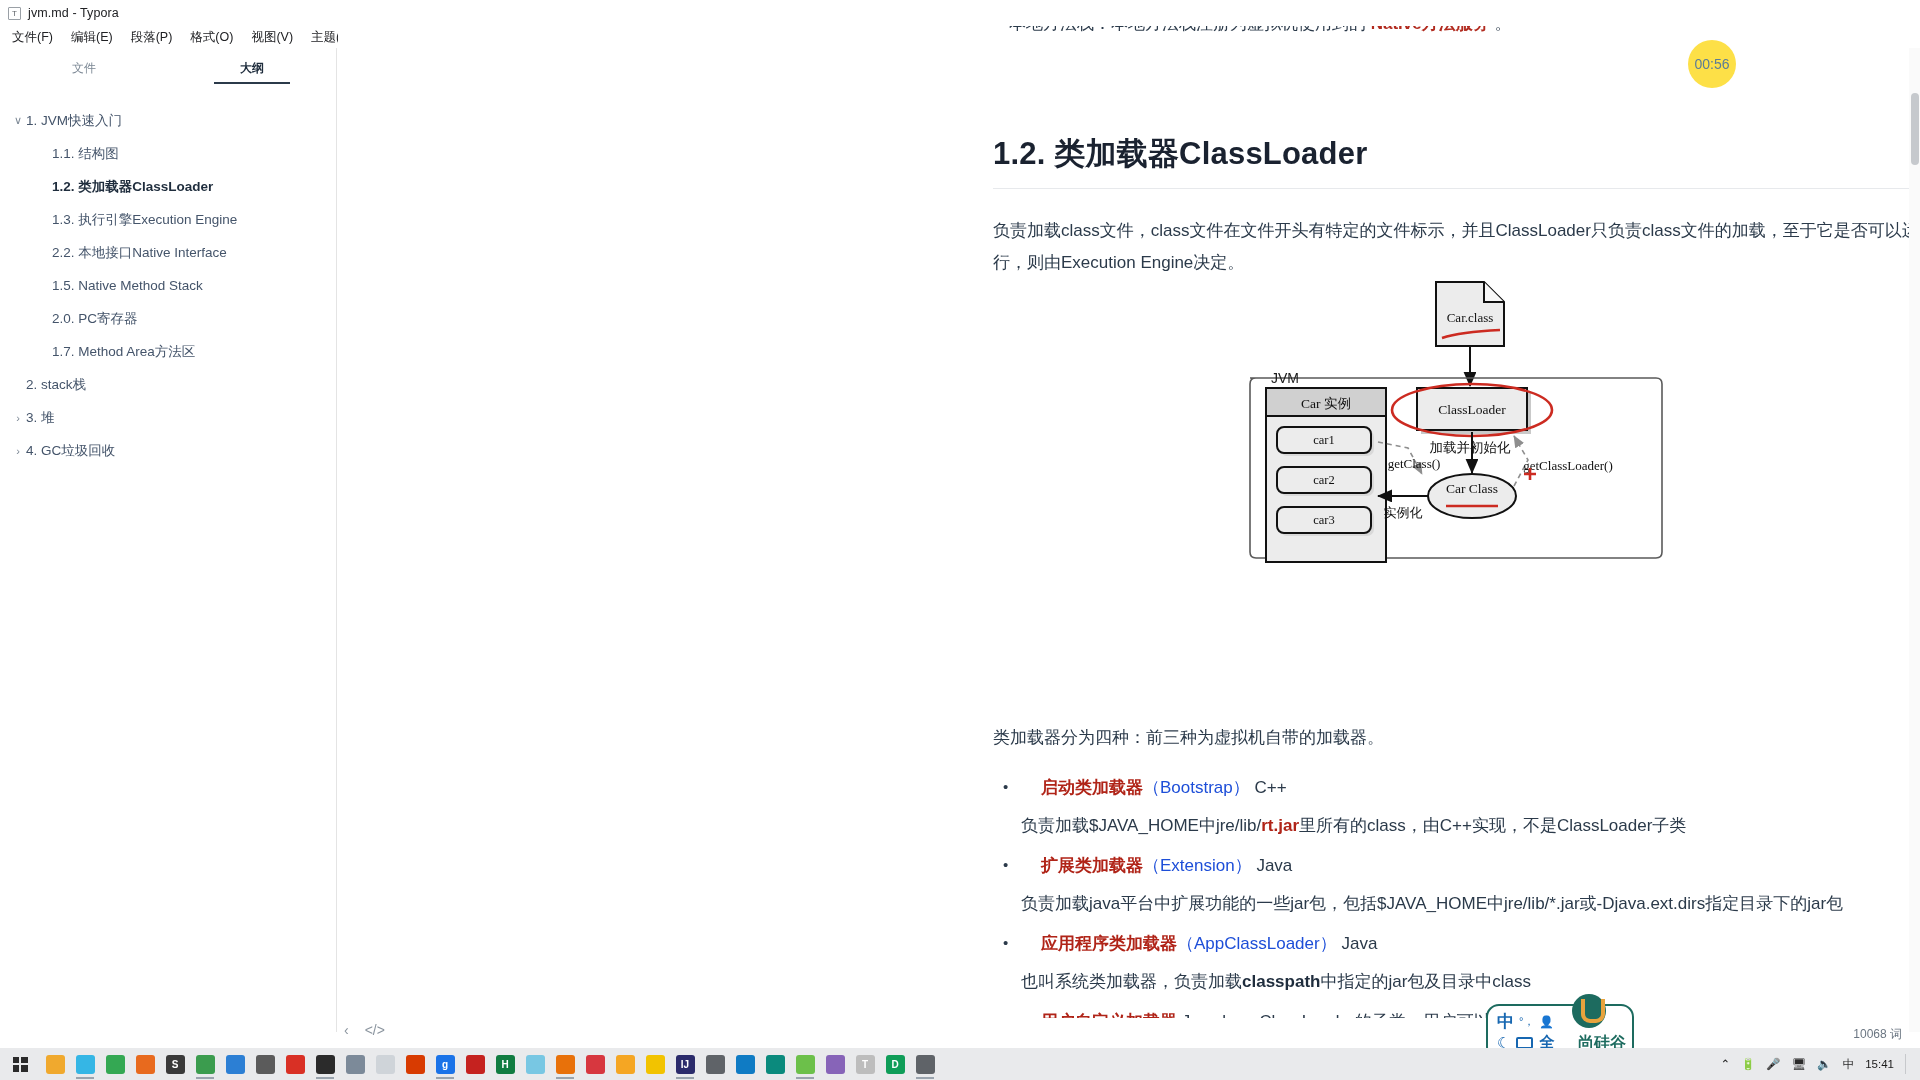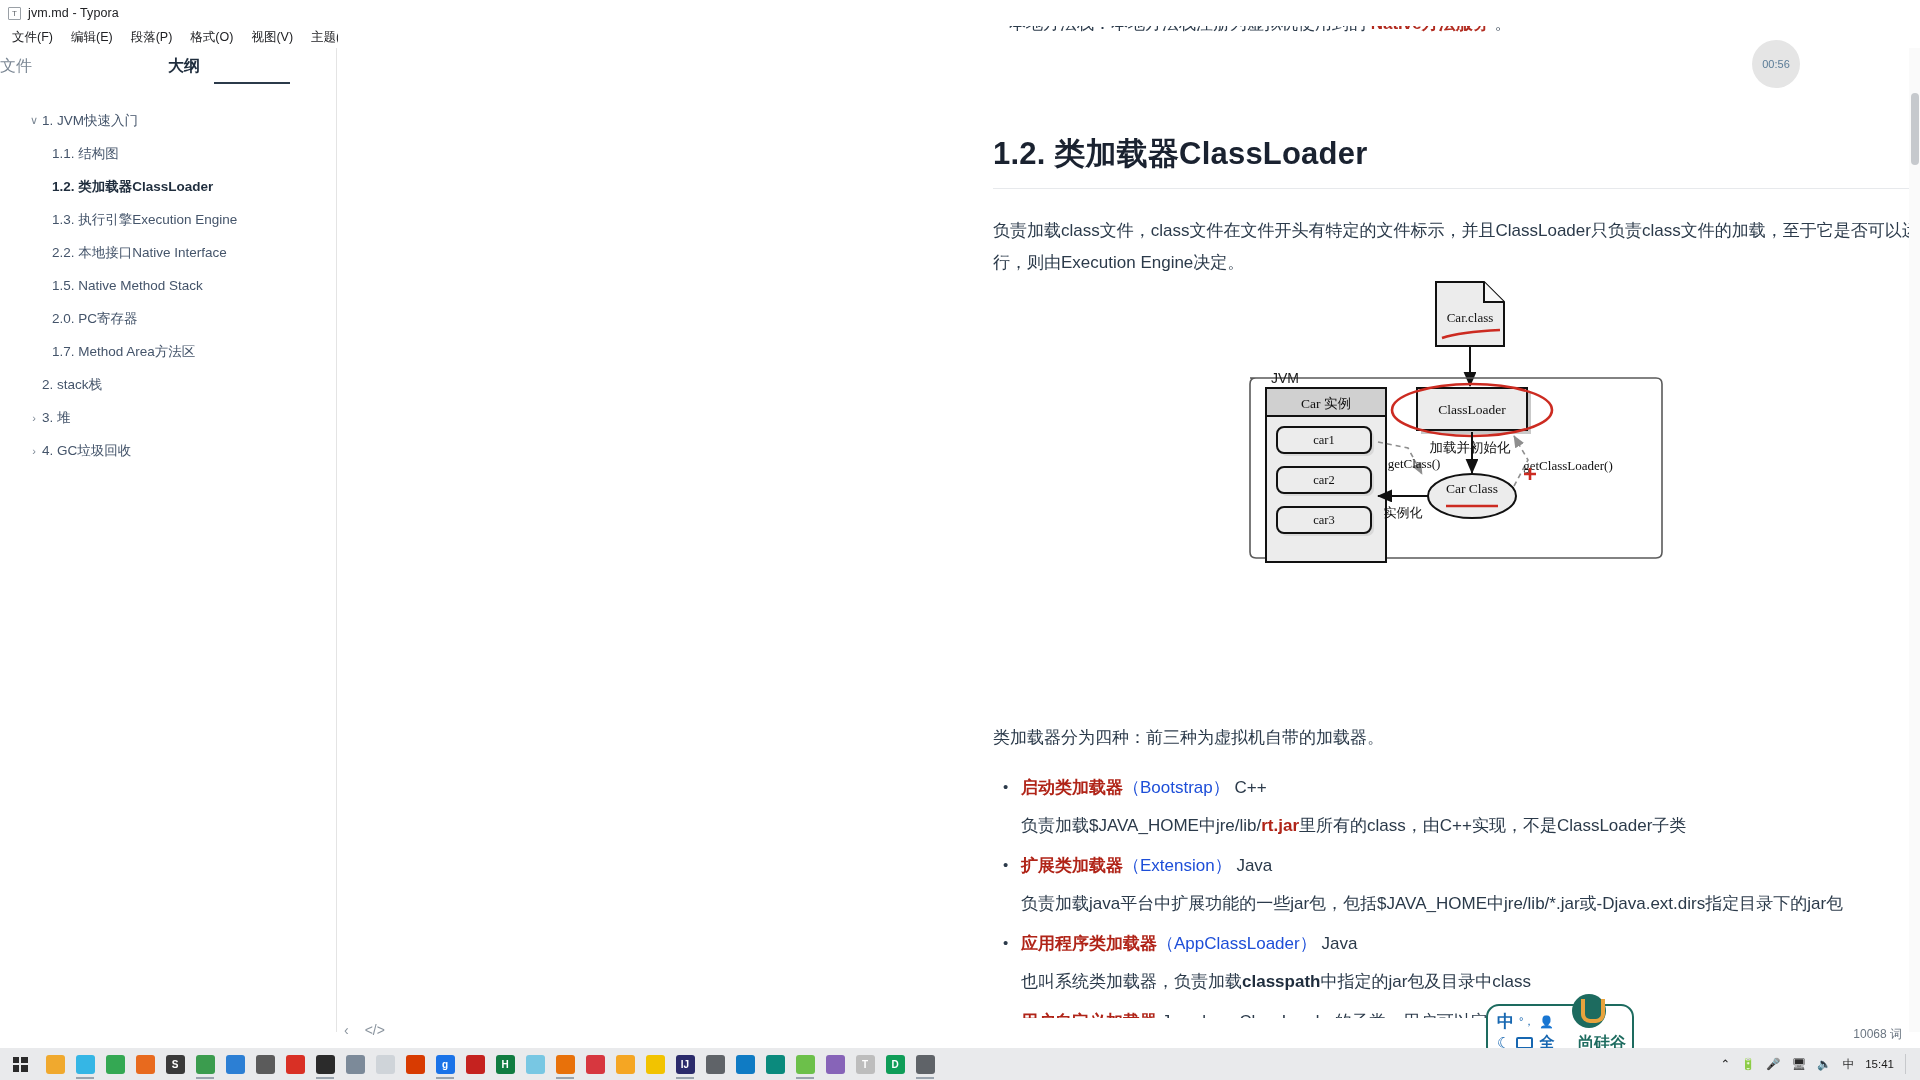--- a/index.html
+++ b/index.html
@@ -55,40 +55,40 @@
 
   
   .sidebar {
     position: absolute; left: 0; top: 48px; width: 337px; height: 984px;
     background: #ffffff; border-right: 1px solid #e4e4e4;
   }
   .side-tabs {
     display: flex; height: 36px; align-items: flex-end; padding-top: 8px;
   }
   .side-tab {
-    flex: 1; font-size: 16px; color: #7b8794;
+    flex: 1; text-align: center; font-size: 12px; color: #7b8794;
     padding-bottom: 7px; position: relative; margin-top: 16px;
   }
   .side-tab.active { color: #1f2d3d; font-weight: bold; }
   .side-tab.active::after {
     content: ""; position: absolute; left: 50%; transform: translateX(-50%);
     bottom: 0; width: 76px; height: 2.5px; background: #2b3a4a;
   }
   .outline { padding-top: 20px; }
   .outline-row {
     display: flex; align-items: center; font-size: 13.5px; color: #44546a;
     height: 33px; padding-left: 10px; white-space: nowrap;
   }
   .caret {
     width: 16px; font-size: 11px; color: #7b8794; text-align: center; flex: 0 0 16px;
   }
   .caret.none { visibility: hidden; }
   .caret.open::before { content: "\2228"; }
   .caret.closed::before { content: "\203A"; }
-  .lvl1 { padding-left: 26px; }
+  .lvl1 { padding-left: 10px; }
   .lvl2 { padding-left: 36px; }
   .outline-row.current .otext { font-weight: bold; color: #1f2d3d; }
   .otext { display: inline-block; }
 
   
   .editor {
     position: absolute; left: 338px; top: 0px; width: 1582px; height: 1032px;
     background: #ffffff; overflow: hidden;
   }
 
@@ -121,21 +121,21 @@
   .diagram { position: absolute; left: 900px; top: 280px; width: 430px; height: 330px; }
   .dg-text { font-family: "Liberation Serif", "DejaVu Serif", serif; }
 
   
   .list { position: absolute; left: 655px; top: 764px; width: 960px; }
   .li { position: relative; font-size: 17px; color: #2b3a4a; line-height: 32px; }
   .li-head { position: relative; padding-left: 28px; margin-top: 8px; white-space: nowrap; }
   .li-head::before {
     content: "\2022"; position: absolute; left: 10px; top: -1px; color: #2b3a4a; font-size: 15px;
   }
-  .li-head .term { color: #b02418; font-weight: bold; }
+  .li-head .term { color: #b02418; font-weight: bold; margin-left: 20px; }
   .li-head .paren { color: #1d4ed8; text-align: center; }
   .li-sub { padding-left: 28px; margin-top: 6px; white-space: nowrap; }
   .li-sub .bk { color: #1f2d3d; font-weight: bold; }
 
   
   .editor-footer {
     position: absolute; left: 338px; top: 1018px; width: 1582px; height: 30px;
     background: #ffffff;
   }
   .ft-left { position: absolute; left: 6px; top: 4px; display: flex; gap: 16px; color: #8a949e; font-size: 14px; }
@@ -174,24 +174,24 @@
   .vscroll {
     position: absolute; right: 0; top: 48px; width: 11px; height: 984px; background: #fafafa;
   }
   .vthumb {
     position: absolute; right: 1px; top: 45px; width: 8px; height: 72px;
     background: #c6c9cd; border-radius: 4px;
   }
 
   
   .timer {
-    position: absolute; left: 1752px; top: 40px; width: 48px; height: 48px;
-    border-radius: 50%; background: #e5e5e5;
+    position: absolute; left: 1688px; top: 40px; width: 48px; height: 48px;
+    border-radius: 50%; background: #fde047;
     display: flex; align-items: center; justify-content: center;
-    font-size: 11px; color: #5b7c97;
+    font-size: 14px; color: #5b7c97;
   }
 
   
   .taskbar {
     position: absolute; left: 0; top: 1048px; width: 1920px; height: 32px;
     background: #e9eaec; display: flex; align-items: center;
   }
   .tb-start {
     width: 40px; height: 32px; display: flex; align-items: center; justify-content: center;
   }

